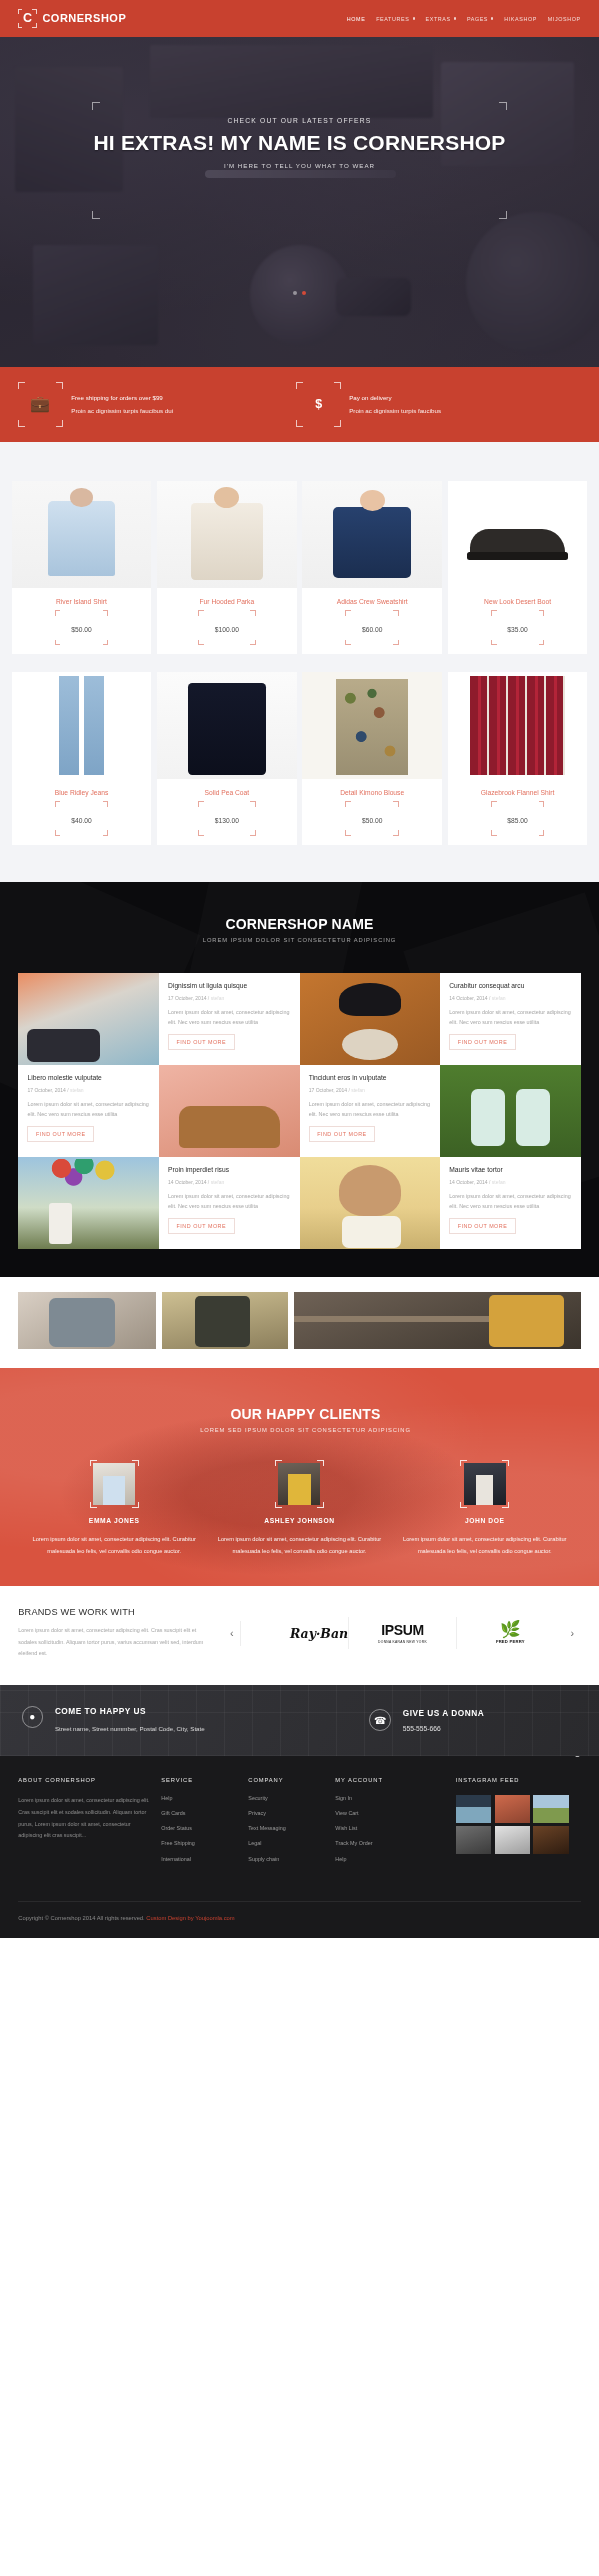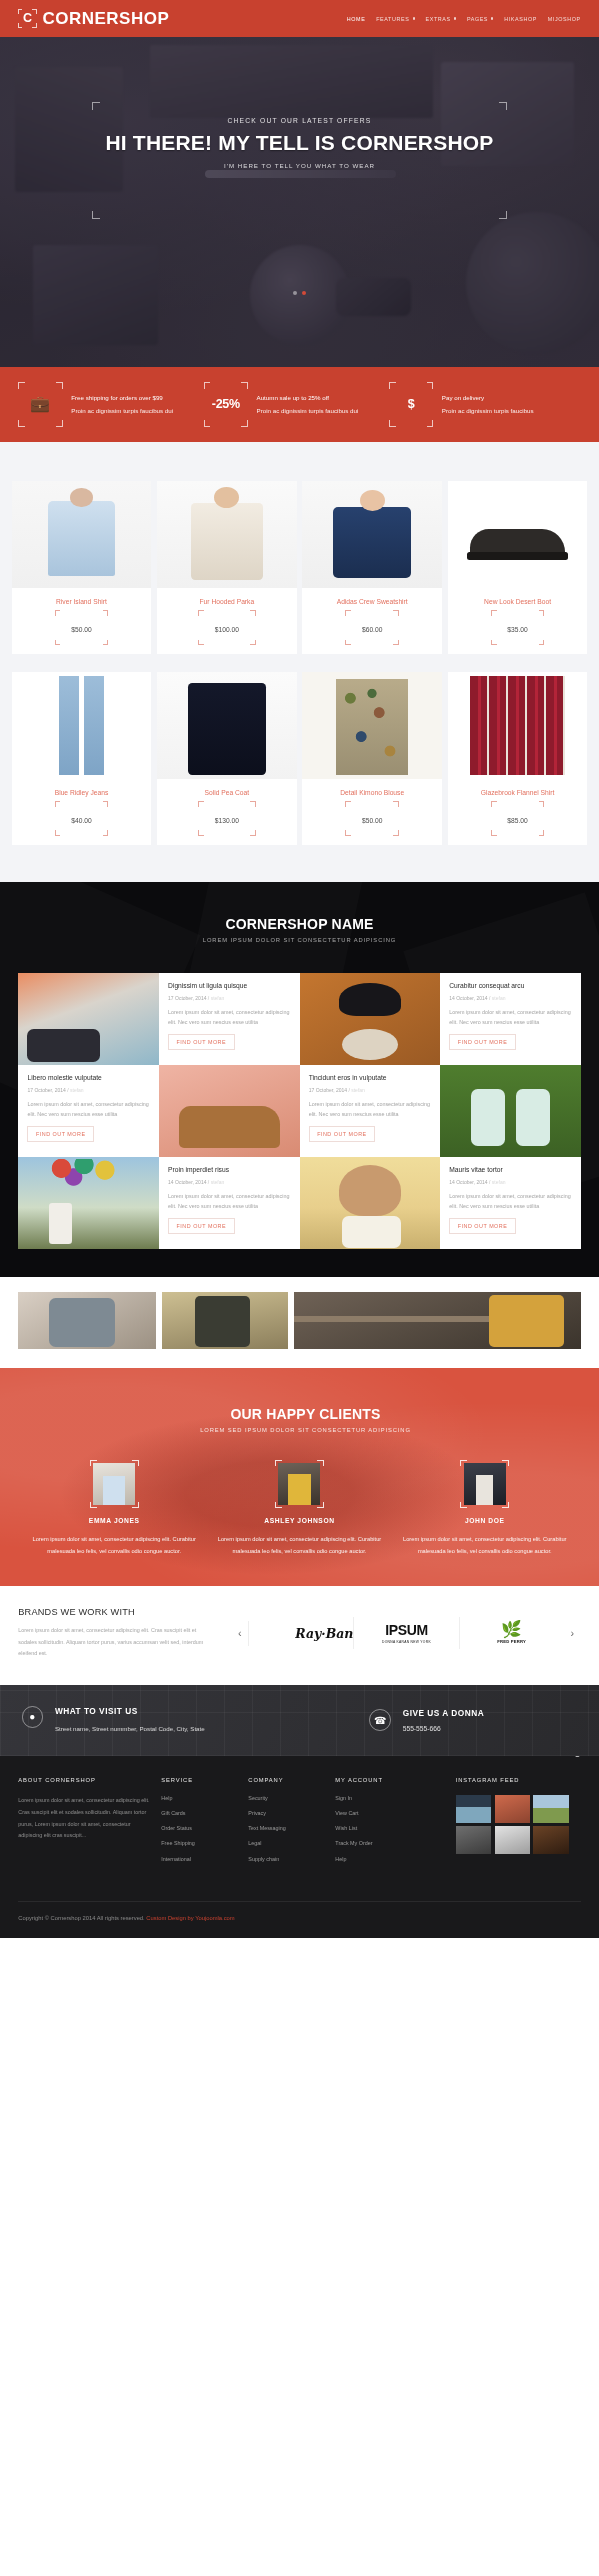--- a/index.html
+++ b/index.html
@@ -28,21 +28,21 @@
     color: #fff;
     font-weight: bold;
     font-size: 12.5px;
   }
   .logo-mark .br { position: absolute; width: 4.2px; height: 4.2px; border-color: rgba(255,255,255,.75); border-style: solid; border-width: 0; }
   .logo-mark .br.tl { top: 0; left: 0; border-top-width: 0.8px; border-left-width: 0.8px; }
   .logo-mark .br.tr { top: 0; right: 0; border-top-width: 0.8px; border-right-width: 0.8px; }
   .logo-mark .br.bl { bottom: 0; left: 0; border-bottom-width: 0.8px; border-left-width: 0.8px; }
   .logo-mark .br.br2 { bottom: 0; right: 0; border-bottom-width: 0.8px; border-right-width: 0.8px; }
   .logo-text {
-    color: #fff; font-size: 17px; font-weight: bold; letter-spacing: 0.5px;
+    color: #fff; font-size: 11px; font-weight: bold; letter-spacing: 0.5px;
   }
   .nav { margin-left: auto; display: flex; align-items: center; gap: 10.8px; }
   .nav-item {
     color: rgba(255,255,255,.82);
     font-size: 5.4px;
     letter-spacing: 0.6px;
     display: flex; align-items: center; gap: 3.3px;
     white-space: nowrap;
   }
   .nav-item.active { color: #fff; }
@@ -265,21 +265,21 @@
   .ava1 { background: linear-gradient(170deg,#e8e4dd,#bdb6ab); }
   .ava1::after { content:""; position:absolute; left:24%; top:30%; width:52%; height:70%; background:#cfe0ef; }
   .ava2 { background: linear-gradient(170deg,#6d6258,#3a332c); }
   .ava2::after { content:""; position:absolute; left:22%; top:26%; width:56%; height:74%; background:#e0b63a; }
   .ava3 { background: linear-gradient(170deg,#3b3f4a,#1c1f26); }
   .ava3::after { content:""; position:absolute; left:30%; top:28%; width:40%; height:72%; background:#e8e4dd; }
   .client-name { color: #fff; font-size: 6.7px; font-weight: bold; letter-spacing: 0.6px; margin-top: 11.7px; }
   .client-quote { color: rgba(255,255,255,.94); font-size: 5.7px; line-height: 2.1; margin-top: 10px; }
 
   
-  .brands { background: #fff; padding: 21.6px 18.3px 25px; display: flex; align-items: center; gap: 8px; }
+  .brands { background: #fff; padding: 21.6px 18.3px 25px; display: flex; align-items: center; gap: 0; }
   .brands-left { width: 205px; padding-right: 15px; }
   .brands-title { font-size: 9.2px; color: #2c2c2c; letter-spacing: 0.2px; }
   .brands-desc { font-size: 5.4px; color: #a6a6a6; line-height: 2.1; margin-top: 8.3px; }
   .brands-carousel { flex: 1; display: flex; align-items: center; }
   .carousel-arrow { color: #6b6b6b; font-size: 10.8px; padding: 0 6.7px; }
   .brand-logo { flex: 1; text-align: center; border-left: 0.8px solid #eee; padding: 5px 0; }
   .brand-logo:first-of-type { border-left: 0; }
   .bl-rayban { font-family: "DejaVu Serif", serif; font-style: italic; font-size: 12.5px; color: #111; font-weight: bold; text-align: right; }
   .bl-dkny { font-size: 14px; font-weight: bold; color: #111; letter-spacing: -0.4px; }
   .bl-dkny small { display: block; font-size: 3.3px; letter-spacing: 0.3px; font-weight: normal; margin-top: 1.7px; }
@@ -394,21 +394,21 @@
 
   <div class="hero-frame">
     <span class="cr tl"></span>
       <span class="cr tr"></span>
       <span class="cr bl"></span>
       <span class="cr br"></span>
   </div>
 
   <div class="hero-text">
     <div class="hero-pre">CHECK OUT OUR LATEST OFFERS</div>
-    <div class="hero-title">HI THERE! MY TELL IS CORNERSHOP</div>
+    <div class="hero-title">HI EXTRAS! MY NAME IS CORNERSHOP</div>
     <div class="hero-sub">I'M HERE TO TELL YOU WHAT TO WEAR</div>
   </div>
 
   <div class="hero-dots">
     <i></i>
     <i class="on"></i>
   </div>
 </div>
 
 <div class="promo">
@@ -424,33 +424,20 @@
       <div class="promo-l1">Free shipping for orders over $99</div>
       <div class="promo-l2">Proin ac dignissim turpis faucibus dui</div>
     </div>
   </div>
   <div class="promo-col">
     <div class="promo-badge">
       <span class="cr tl2"></span>
         <span class="cr tr2"></span>
         <span class="cr bl2"></span>
         <span class="cr br2b"></span>
-      <span class="promo-icon pct">-25%</span>
-    </div>
-    <div class="promo-lines">
-      <div class="promo-l1">Autumn sale up to 25% off</div>
-      <div class="promo-l2">Proin ac dignissim turpis faucibus dui</div>
-    </div>
-  </div>
-  <div class="promo-col">
-    <div class="promo-badge">
-      <span class="cr tl2"></span>
-        <span class="cr tr2"></span>
-        <span class="cr bl2"></span>
-        <span class="cr br2b"></span>
       <span class="promo-icon pct">$</span>
     </div>
     <div class="promo-lines">
       <div class="promo-l1">Pay on delivery</div>
       <div class="promo-l2">Proin ac dignissim turpis faucibus</div>
     </div>
   </div>
 </div>
 
 <div class="arrivals">
@@ -706,21 +693,21 @@
     </div>
     <div class="carousel-arrow">›</div>
   </div>
 </div>
 
 <div class="visit">
   <div class="visit-map"></div>
   <div class="visit-col">
     <div class="vicon">●</div>
     <div>
-      <div class="vtitle">WHAT TO VISIT US</div>
+      <div class="vtitle">COME TO HAPPY US</div>
       <div class="vtext">Street name, Street nummber, Postal Code, City, State</div>
     </div>
   </div>
   <div class="visit-col right">
     <div class="vicon">☎</div>
     <div>
       <div class="vtitle">GIVE US A DONNA</div>
       <div class="vphone">555-555-666</div>
     </div>
   </div>

